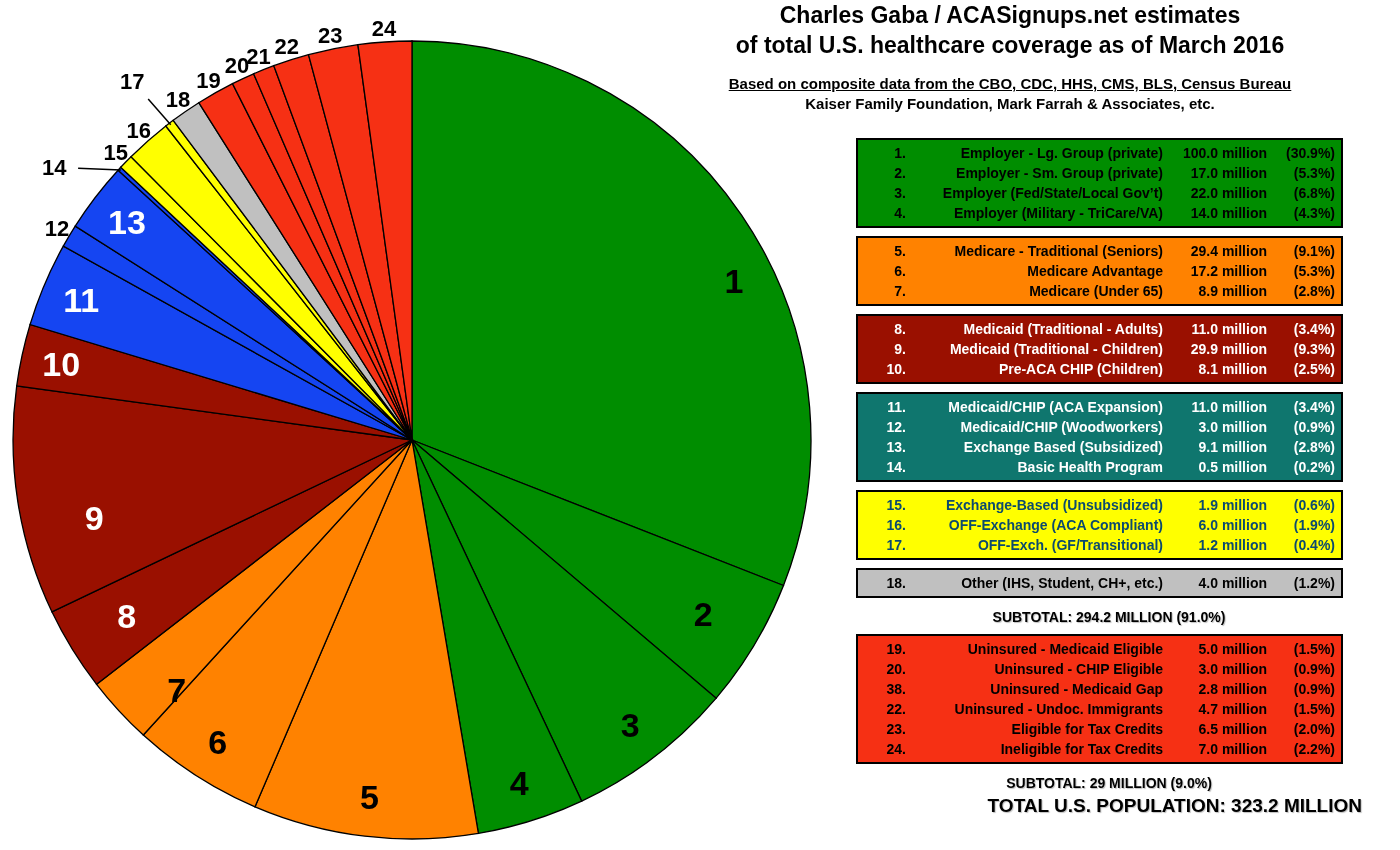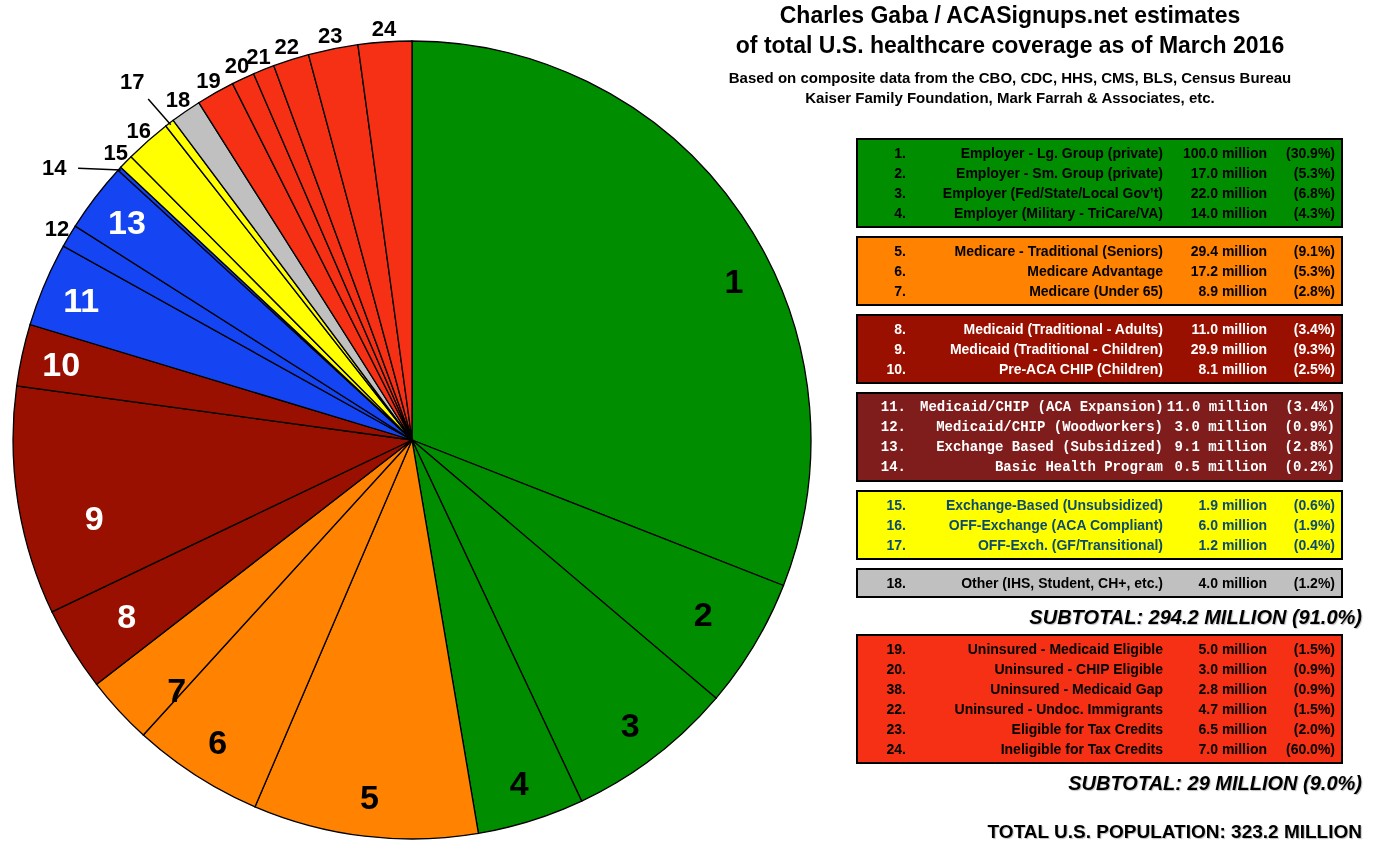--- a/index.html
+++ b/index.html
@@ -3,34 +3,34 @@
 <meta charset="utf-8">
 <style>
   html,body{margin:0;padding:0;}
   body{
     width:1400px;height:850px;background:#ffffff;position:relative;overflow:hidden;
     font-family:"Liberation Sans",sans-serif;font-weight:bold;color:#000;
   }
   .title-block{position:absolute;left:620px;top:0;width:780px;text-align:center;}
   .title-main{font-size:23px;line-height:30px;}
   .title-sub{font-size:15px;line-height:20px;}
-  .title-sub.first{margin-top:8px;}
+  .title-sub.first{margin-top:14px;text-decoration:underline;}
   #pie-svg{position:absolute;left:0;top:0;}
   #pie-svg text{font-family:"Liberation Sans",sans-serif;font-weight:bold;}
   .legend-panel{position:absolute;left:856px;top:138px;width:487px;}
   .legend-box{border:2px solid #000;padding:3px 6px;margin-bottom:8px;font-size:14px;line-height:20px;box-sizing:border-box;width:487px;}
   .legend-row{display:flex;white-space:nowrap;}
   .lr-num{width:56px;text-align:right;padding-right:14px;box-sizing:border-box;flex:none;}
   .lr-label{flex:1;text-align:right;}
   .lr-value{width:104px;text-align:right;flex:none;}
   .lr-pct{width:68px;text-align:right;flex:none;}
-  .subtotal{width:506px;text-align:right;font-size:20px;line-height:22px;text-shadow:1px 1px 1px rgba(0,0,0,0.25);font-style:italic;}
+  .subtotal{width:506px;text-align:center;font-size:14px;line-height:22px;text-shadow:1px 1px 1px rgba(0,0,0,0.25);}
   .subtotal.sub1{margin:4px 0 6px 0;}
   .subtotal.sub2{margin-top:4px;}
-  .total{width:506px;text-align:right;font-size:19px;line-height:24px;margin-top:26px;text-shadow:1px 1px 1px rgba(0,0,0,0.25);}
+  .total{width:506px;text-align:right;font-size:19px;line-height:24px;text-shadow:1px 1px 1px rgba(0,0,0,0.25);}
 </style>
 </head>
 <body>
 
 <svg id="pie-svg" width="830" height="850" viewBox="0 0 830 850">
     <path d="M 412 440 L 412.0 41.0 A 399 399 0 0 1 783.5 585.5 Z" fill="#008D00" stroke="#000000" stroke-width="1.3"></path>
     <path d="M 412 440 L 783.5 585.5 A 399 399 0 0 1 716.2 698.2 Z" fill="#008D00" stroke="#000000" stroke-width="1.3"></path>
     <path d="M 412 440 L 716.2 698.2 A 399 399 0 0 1 581.7 801.1 Z" fill="#008D00" stroke="#000000" stroke-width="1.3"></path>
     <path d="M 412 440 L 581.7 801.1 A 399 399 0 0 1 478.4 833.4 Z" fill="#008D00" stroke="#000000" stroke-width="1.3"></path>
     <path d="M 412 440 L 478.4 833.4 A 399 399 0 0 1 255.0 806.8 Z" fill="#FF8200" stroke="#000000" stroke-width="1.3"></path>
@@ -149,21 +149,21 @@
           <span class="lr-value">29.9 million</span>
           <span class="lr-pct">(9.3%)</span>
         </div>
         <div class="legend-row">
           <span class="lr-num">10.</span>
           <span class="lr-label">Pre-ACA CHIP (Children)</span>
           <span class="lr-value">8.1 million</span>
           <span class="lr-pct">(2.5%)</span>
         </div>
       </div>
-      <div class="legend-box" style="background: #7f1d1d; color: rgb(255, 255, 255); font-family: Liberation Mono, monospace;">
+      <div class="legend-box" style="background: #0f766e; color: rgb(255, 255, 255);">
         <div class="legend-row">
           <span class="lr-num">11.</span>
           <span class="lr-label">Medicaid/CHIP (ACA Expansion)</span>
           <span class="lr-value">11.0 million</span>
           <span class="lr-pct">(3.4%)</span>
         </div>
         <div class="legend-row">
           <span class="lr-num">12.</span>
           <span class="lr-label">Medicaid/CHIP (Woodworkers)</span>
           <span class="lr-value">3.0 million</span>
@@ -241,19 +241,19 @@
         <div class="legend-row">
           <span class="lr-num">23.</span>
           <span class="lr-label">Eligible for Tax Credits</span>
           <span class="lr-value">6.5 million</span>
           <span class="lr-pct">(2.0%)</span>
         </div>
         <div class="legend-row">
           <span class="lr-num">24.</span>
           <span class="lr-label">Ineligible for Tax Credits</span>
           <span class="lr-value">7.0 million</span>
-          <span class="lr-pct">(60.0%)</span>
+          <span class="lr-pct">(2.2%)</span>
         </div>
       </div>
     </div>
   <div class="subtotal sub2">SUBTOTAL: 29 MILLION (9.0%)</div>
   <div class="total">TOTAL U.S. POPULATION: 323.2 MILLION</div>
 </div>
 
 </body></html>

